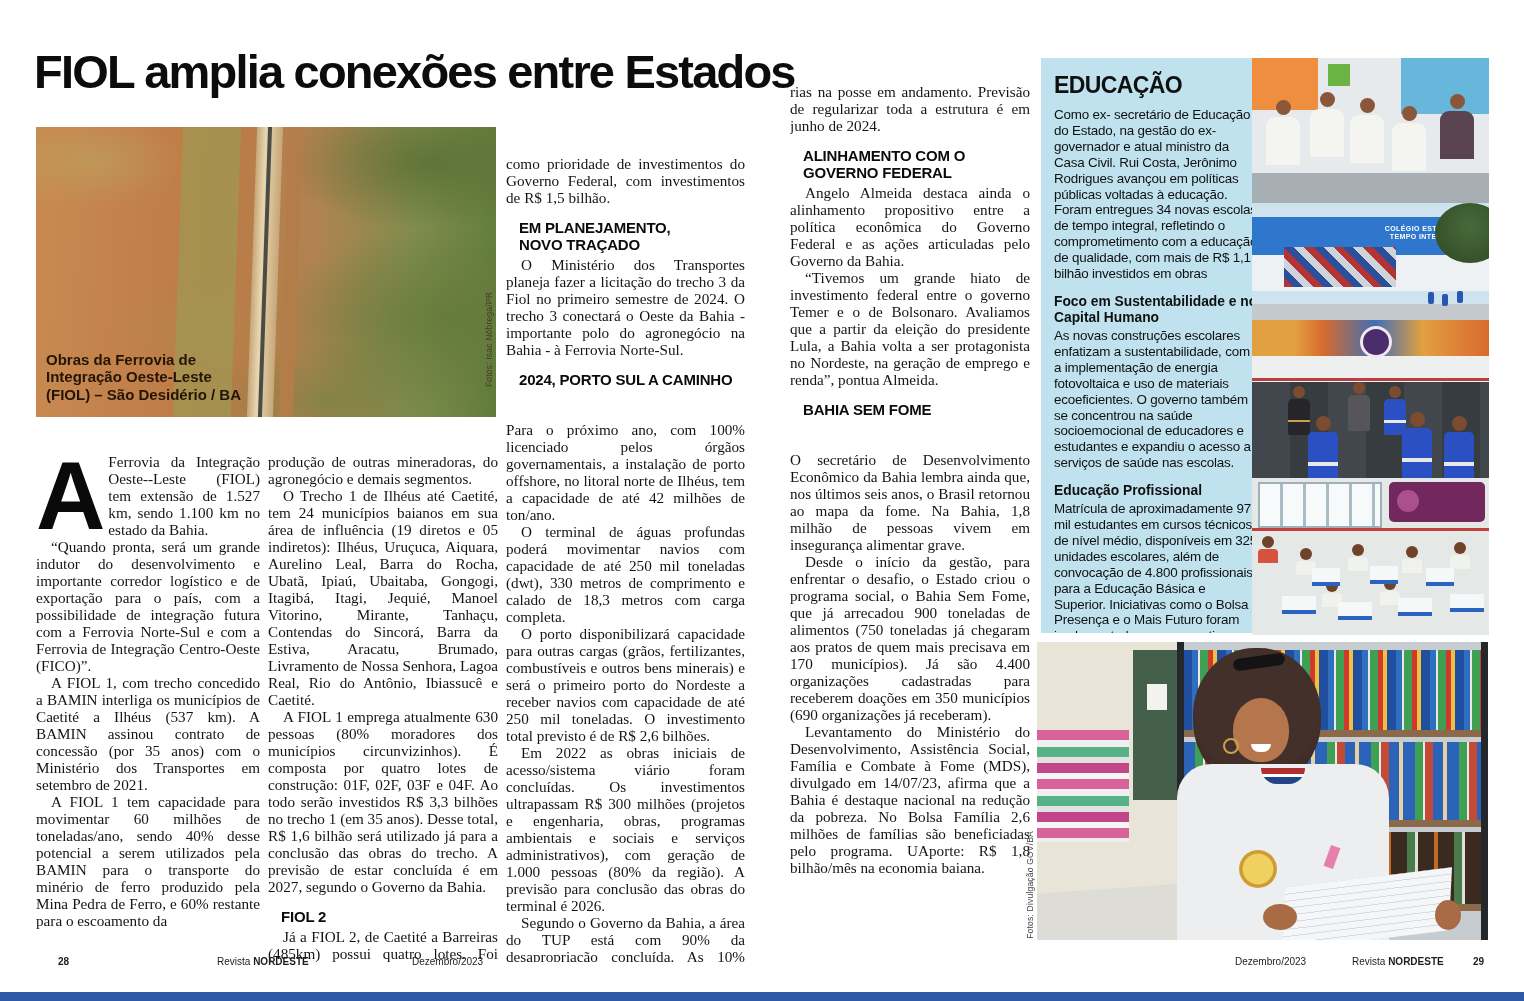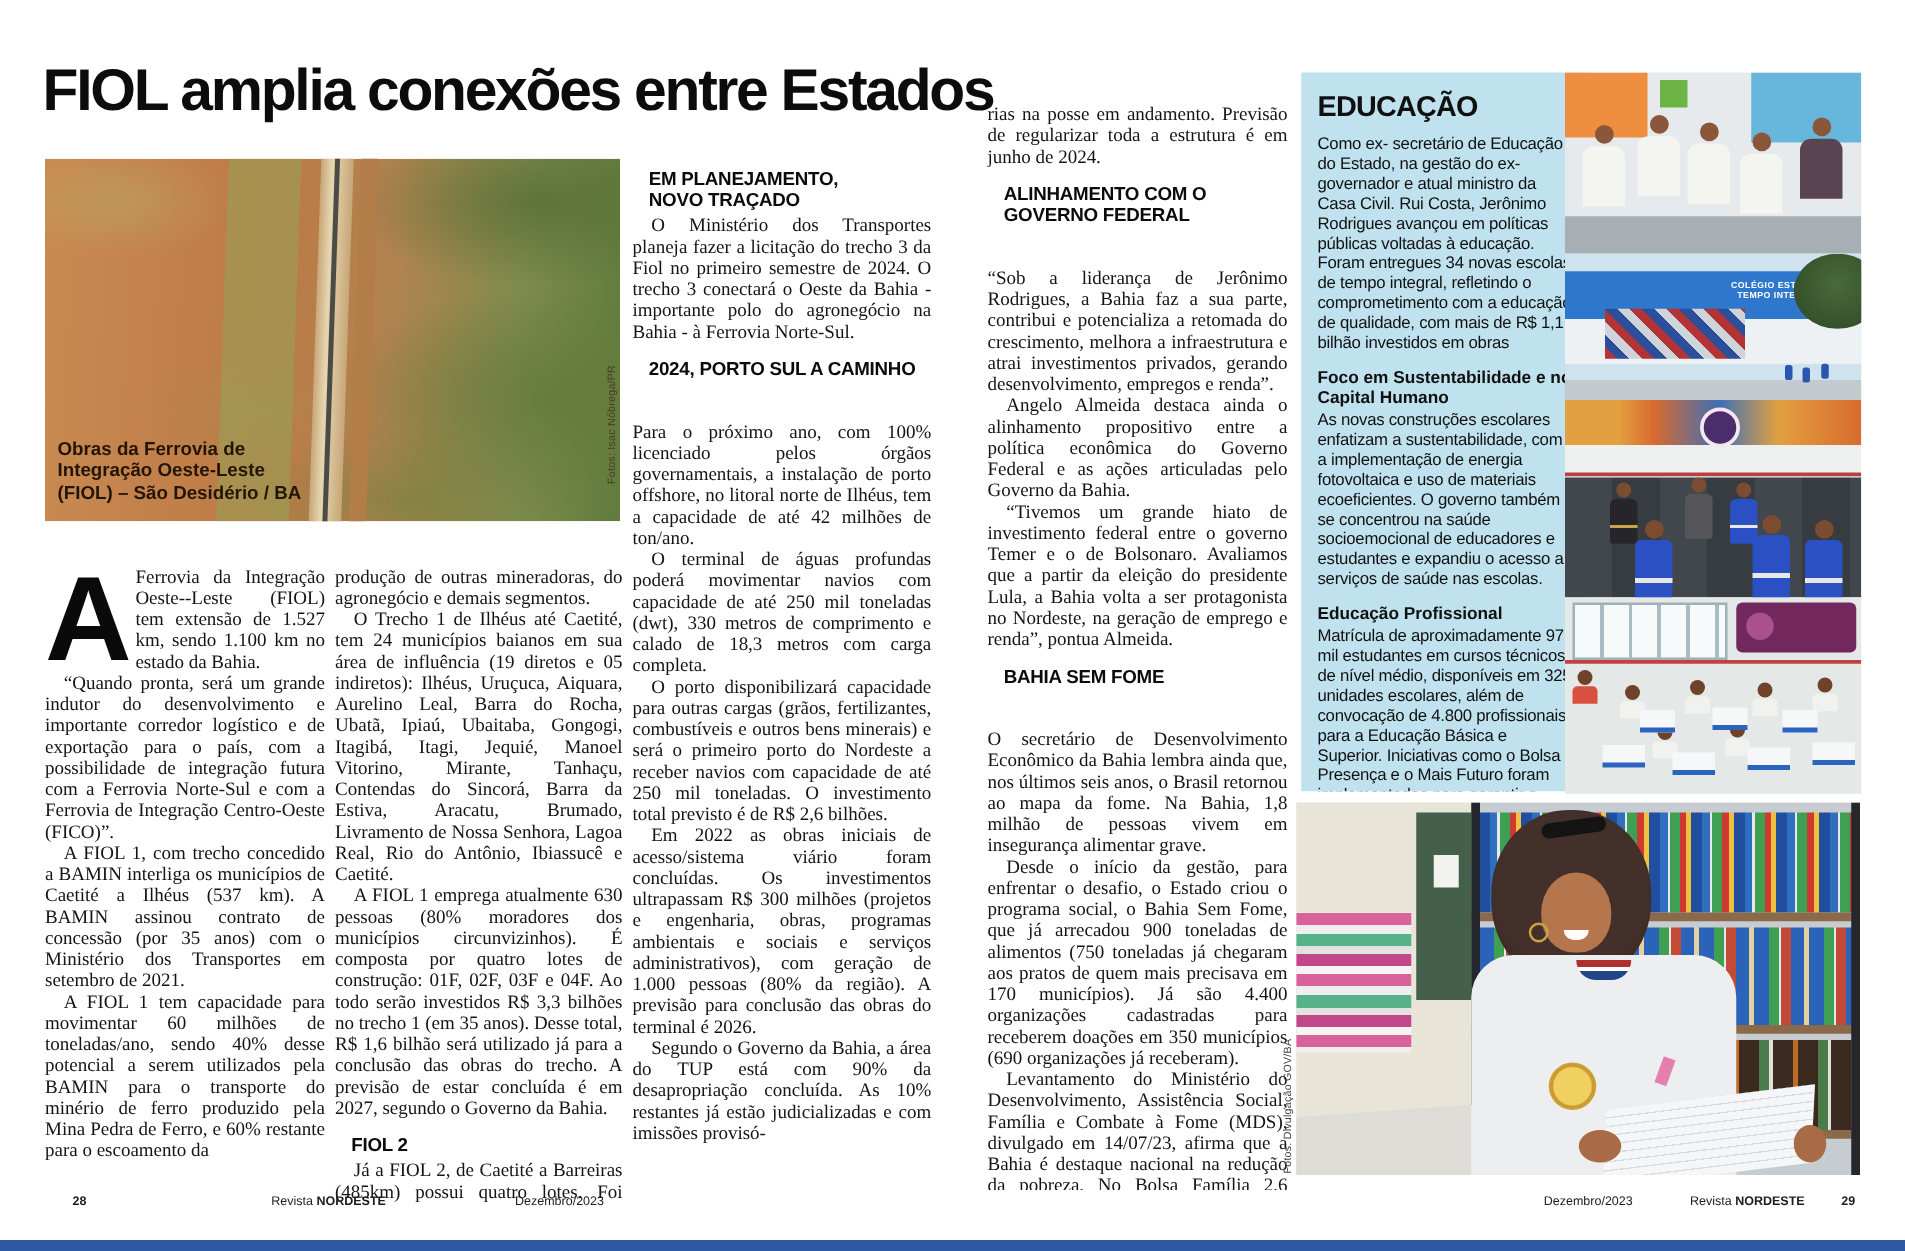--- a/index.html
+++ b/index.html
@@ -184,40 +184,40 @@
 
   <div id="col2" class="col">
     <p class="first">produção de outras mineradoras, do agronegócio e demais segmentos.</p>
     <p>O Trecho 1 de Ilhéus até Caetité, tem 24 municípios baianos em sua área de influência (19 diretos e 05 indiretos): Ilhéus, Uruçuca, Aiquara, Aurelino Leal, Barra do Rocha, Ubatã, Ipiaú, Ubaitaba, Gongogi, Itagibá, Itagi, Jequié, Manoel Vitorino, Mirante, Tanhaçu, Contendas do Sincorá, Barra da Estiva, Aracatu, Brumado, Livramento de Nossa Senhora, Lagoa Real, Rio do Antônio, Ibiassucê e Caetité.</p>
     <p>A FIOL 1 emprega atualmente 630 pessoas (80% moradores dos municípios circunvizinhos). É composta por quatro lotes de construção: 01F, 02F, 03F e 04F. Ao todo serão investidos R$ 3,3 bilhões no trecho 1 (em 35 anos). Desse total, R$ 1,6 bilhão será utilizado já para a conclusão das obras do trecho. A previsão de estar concluída é em 2027, segundo o Governo da Bahia.</p>
     <div class="shead">FIOL 2</div>
     <p>Já a FIOL 2, de Caetité a Barreiras (485km) possui quatro lotes. Foi recentemente inserida no Novo PAC,</p>
   </div>
 
   <div id="col3" class="col">
+    <p class="first">como prioridade de investimentos do Governo Federal, com investimentos de R$ 1,5 bilhão.</p>
     <div class="shead">
       <span>EM PLANEJAMENTO,</span>
       <span>NOVO TRAÇADO</span>
     </div>
     <p>O Ministério dos Transportes planeja fazer a licitação do trecho 3 da Fiol no primeiro semestre de 2024. O trecho 3 conectará o Oeste da Bahia - importante polo do agronegócio na Bahia - à Ferrovia Norte-Sul.</p>
     <div class="shead">2024, PORTO SUL A CAMINHO</div>
     <p class="first">Para o próximo ano, com 100% licenciado pelos órgãos governamentais, a instalação de porto offshore, no litoral norte de Ilhéus, tem a capacidade de até 42 milhões de ton/ano.</p>
     <p>O terminal de águas profundas poderá movimentar navios com capacidade de até 250 mil toneladas (dwt), 330 metros de comprimento e calado de 18,3 metros com carga completa.</p>
     <p>O porto disponibilizará capacidade para outras cargas (grãos, fertilizantes, combustíveis e outros bens minerais) e será o primeiro porto do Nordeste a receber navios com capacidade de até 250 mil toneladas. O investimento total previsto é de R$ 2,6 bilhões.</p>
     <p>Em 2022 as obras iniciais de acesso/sistema viário foram concluídas. Os investimentos ultrapassam R$ 300 milhões (projetos e engenharia, obras, programas ambientais e sociais e serviços administrativos), com geração de 1.000 pessoas (80% da região). A previsão para conclusão das obras do terminal é 2026.</p>
     <p>Segundo o Governo da Bahia, a área do TUP está com 90% da desapropriação concluída. As 10% restantes já estão judicializadas e com imissões provisó-</p>
   </div>
 
   <div id="col4" class="col">
     <p class="first">rias na posse em andamento. Previsão de regularizar toda a estrutura é em junho de 2024.</p>
     <div class="shead">
       <span>ALINHAMENTO COM O</span>
       <span>GOVERNO FEDERAL</span>
     </div>
-    <p class="first">“Sob a liderança de Jerônimo Rodrigues, a Bahia faz a sua parte, contribui e potencializa a retomada do crescimento, melhora a infraestrutura e atrai investimentos privados, gerando desenvolvimento, empregos e renda”.</p>
     <p>Angelo Almeida destaca ainda o alinhamento propositivo entre a política econômica do Governo Federal e as ações articuladas pelo Governo da Bahia.</p>
     <p>“Tivemos um grande hiato de investimento federal entre o governo Temer e o de Bolsonaro. Avaliamos que a partir da eleição do presidente Lula, a Bahia volta a ser protagonista no Nordeste, na geração de emprego e renda”, pontua Almeida.</p>
     <div class="shead">BAHIA SEM FOME</div>
     <p class="first">O secretário de Desenvolvimento Econômico da Bahia lembra ainda que, nos últimos seis anos, o Brasil retornou ao mapa da fome. Na Bahia, 1,8 milhão de pessoas vivem em insegurança alimentar grave.</p>
     <p>Desde o início da gestão, para enfrentar o desafio, o Estado criou o programa social, o Bahia Sem Fome, que já arrecadou 900 toneladas de alimentos (750 toneladas já chegaram aos pratos de quem mais precisava em 170 municípios). Já são 4.400 organizações cadastradas para receberem doações em 350 municípios (690 organizações já receberam).</p>
     <p>Levantamento do Ministério do Desenvolvimento, Assistência Social, Família e Combate à Fome (MDS), divulgado em 14/07/23, afirma que a Bahia é destaque nacional na redução da pobreza.  No Bolsa Família 2,6 milhões de famílias são beneficiadas pelo programa. UAporte: R$ 1,8 bilhão/mês na economia baiana.</p>
   </div>
 
   <div id="sidebar">
     <div class="sb-title">EDUCAÇÃO</div>

